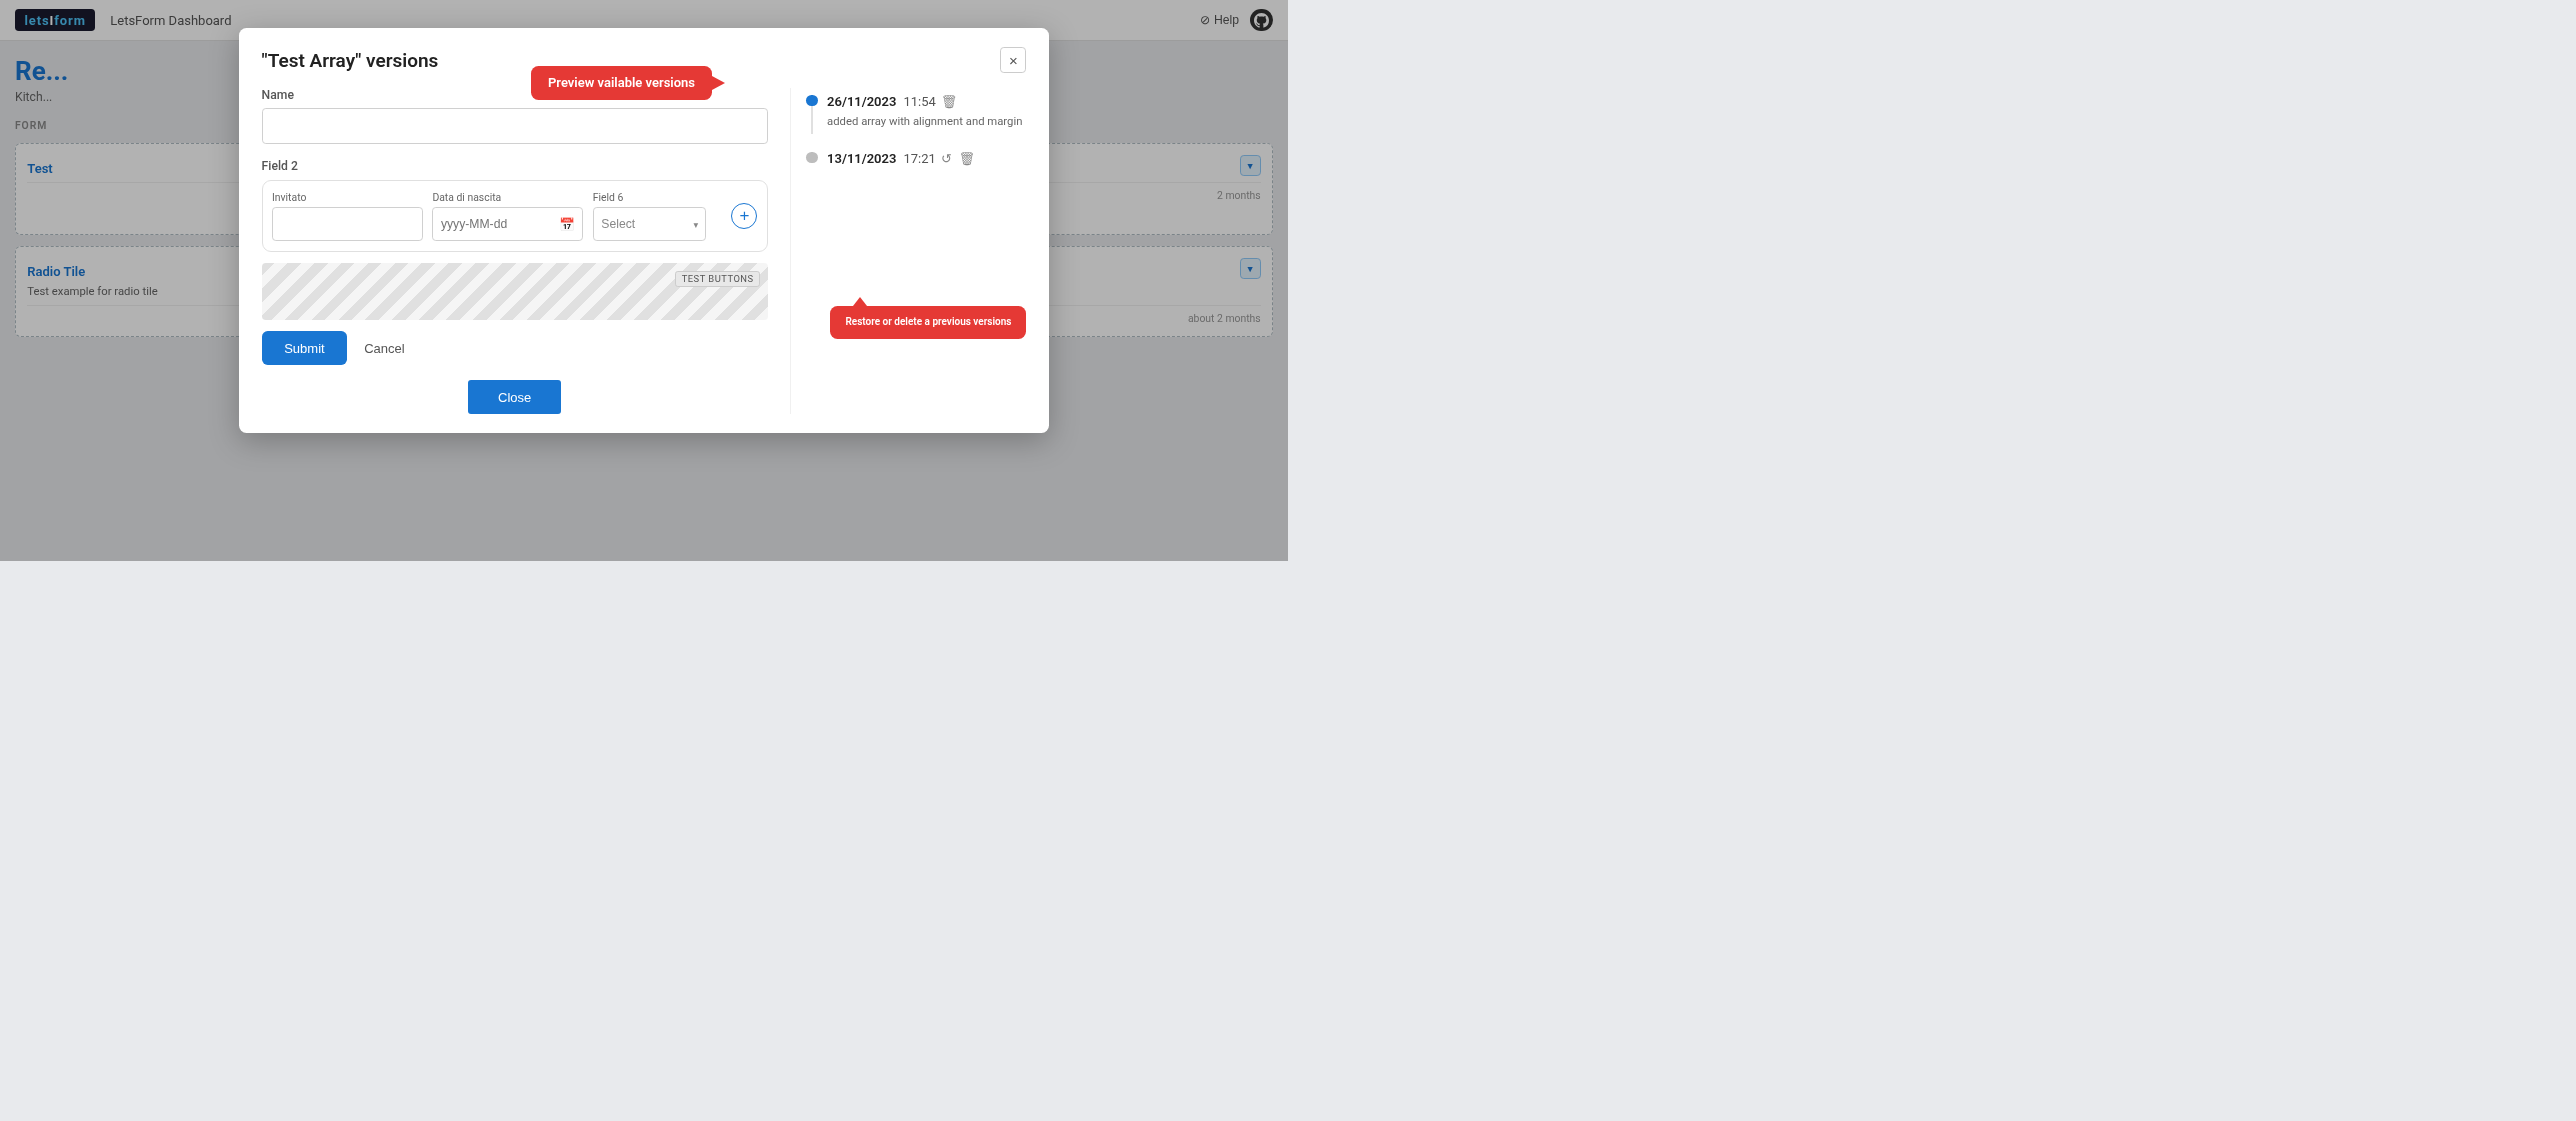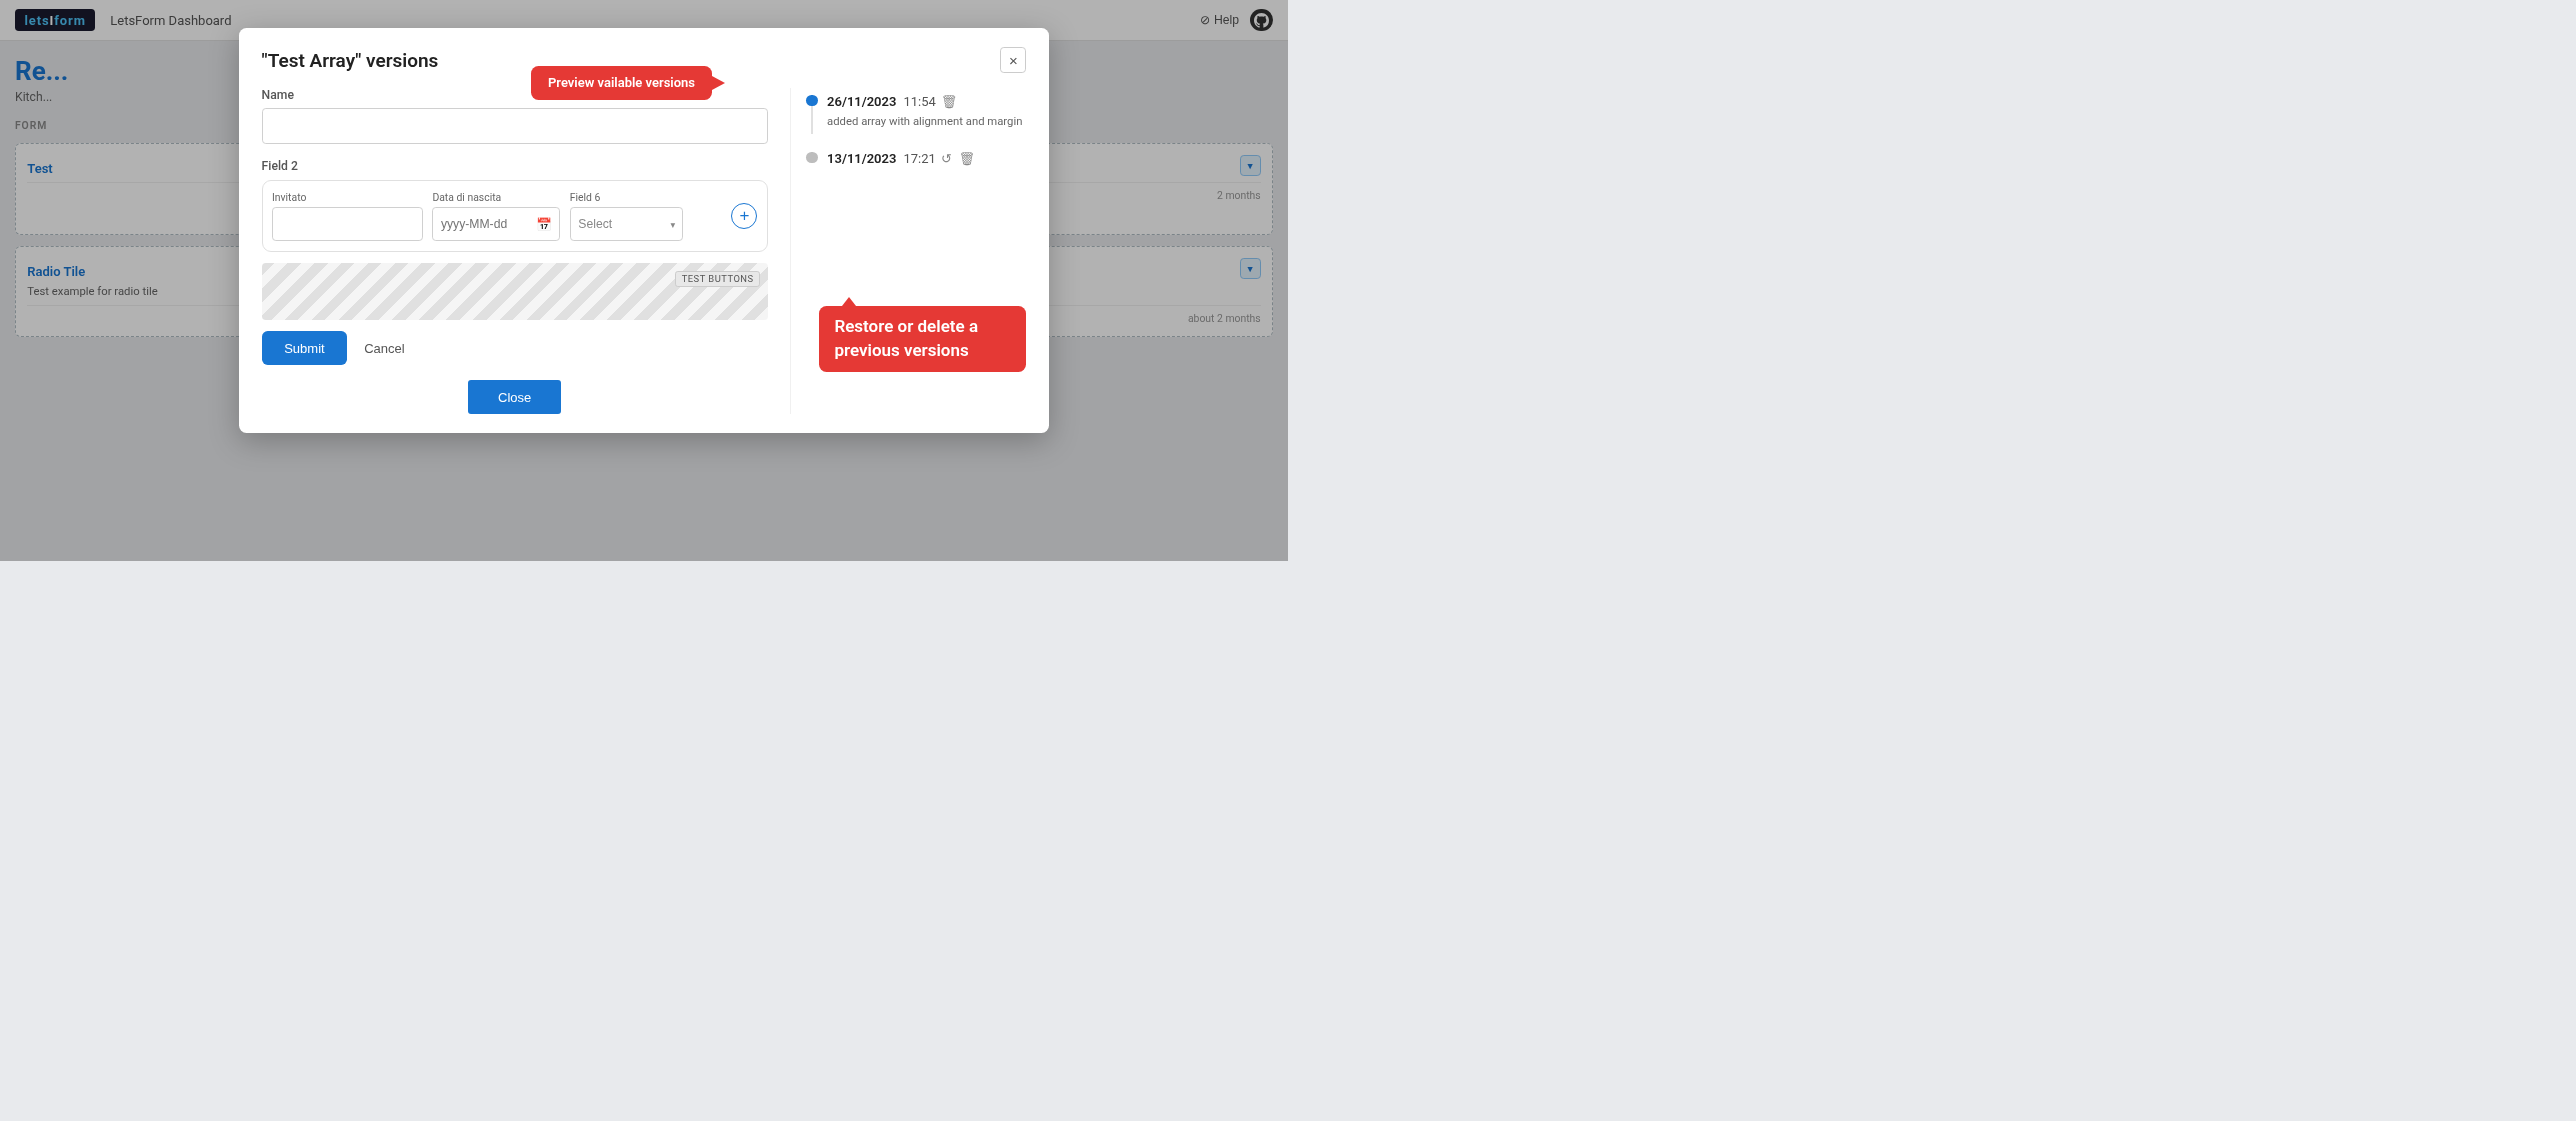--- a/index.html
+++ b/index.html
@@ -520,21 +520,21 @@
 
     <div style="position:absolute; top:38px; left:292px; z-index:200; pointer-events:none;">
       <div style="background:#e53935; color:white; border-radius:7.5px; padding:9.4px 17px; font-size:13px; font-weight:600; display:inline-block; position:relative;">
         <span>Preview vailable versions</span>
         
         <div style="position:absolute; right:-13px; top:50%; transform:translateY(-50%); width:0; height:0; border-top:7.5px solid transparent; border-bottom:7.5px solid transparent; border-left:13px solid #e53935;"></div>
       </div>
     </div>
 
     <div style="position:absolute; top:278px; right:22.6px; z-index:200; pointer-events:none; max-width:207px;">
-      <div style="background:#e53935; color:white; border-radius:7.5px; padding:9.4px 15px; font-size:17px; font-weight:600; line-height:1.4;">
+      <div style="background:#e53935; color:white; border-radius:7.5px; padding:9.4px 15px; font-size:10px; font-weight:600; line-height:1.4;">
         <span>Restore or delete a previous versions</span>
         
         <div style="position:absolute; top:-9.4px; left:22.6px; width:0; height:0; border-left:7.5px solid transparent; border-right:7.5px solid transparent; border-bottom:9.4px solid #e53935;"></div>
       </div>
     </div>
 
     <svg style="position:absolute; top:0; left:0; width:100%; height:100%; pointer-events:none; overflow:visible;" viewBox="0 0 860 429" width="810" height="404">
 
       <line x1="538" y1="68" x2="614" y2="68" stroke="#e53935" stroke-width="0" fill="none"></line>
     </svg>
@@ -554,21 +554,21 @@
 
         <div class="array-row">
           <div class="array-row-inner">
             <div class="array-col">
               <div class="array-col-label">Invitato</div>
               <input type="text" class="array-col-input" style="width: 151px;">
             </div>
             <div class="array-col">
               <div class="array-col-label">Data di nascita</div>
               <div class="date-input-wrap">
-                <input type="text" class="array-col-input" style="width: 128px;" placeholder="yyyy-MM-dd">
+                <input type="text" class="array-col-input" style="width: 151px;" placeholder="yyyy-MM-dd">
                 <span class="calendar-icon">📅</span>
               </div>
             </div>
             <div class="array-col">
               <div class="array-col-label">Field 6</div>
               <div class="select-wrap">
                 <select class="select-input">
                   <option value="">Select</option>
                 </select>
                 <span class="chevron-icon">▾</span>

